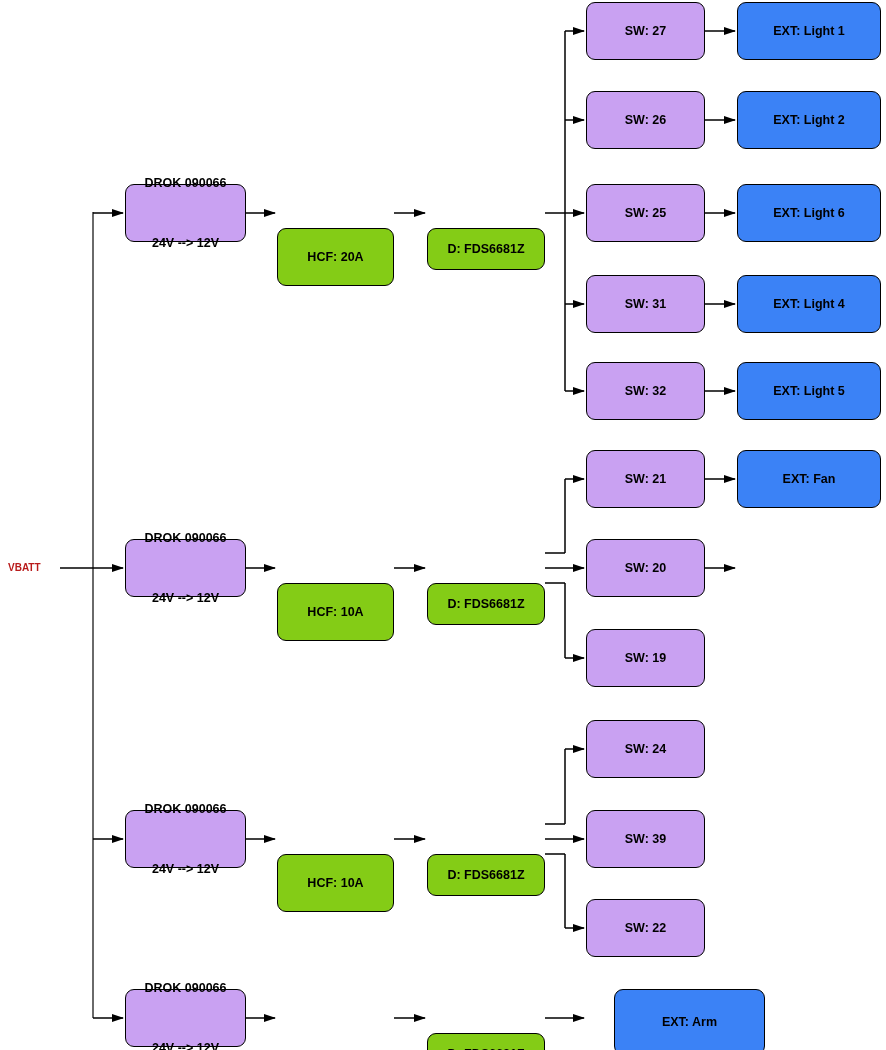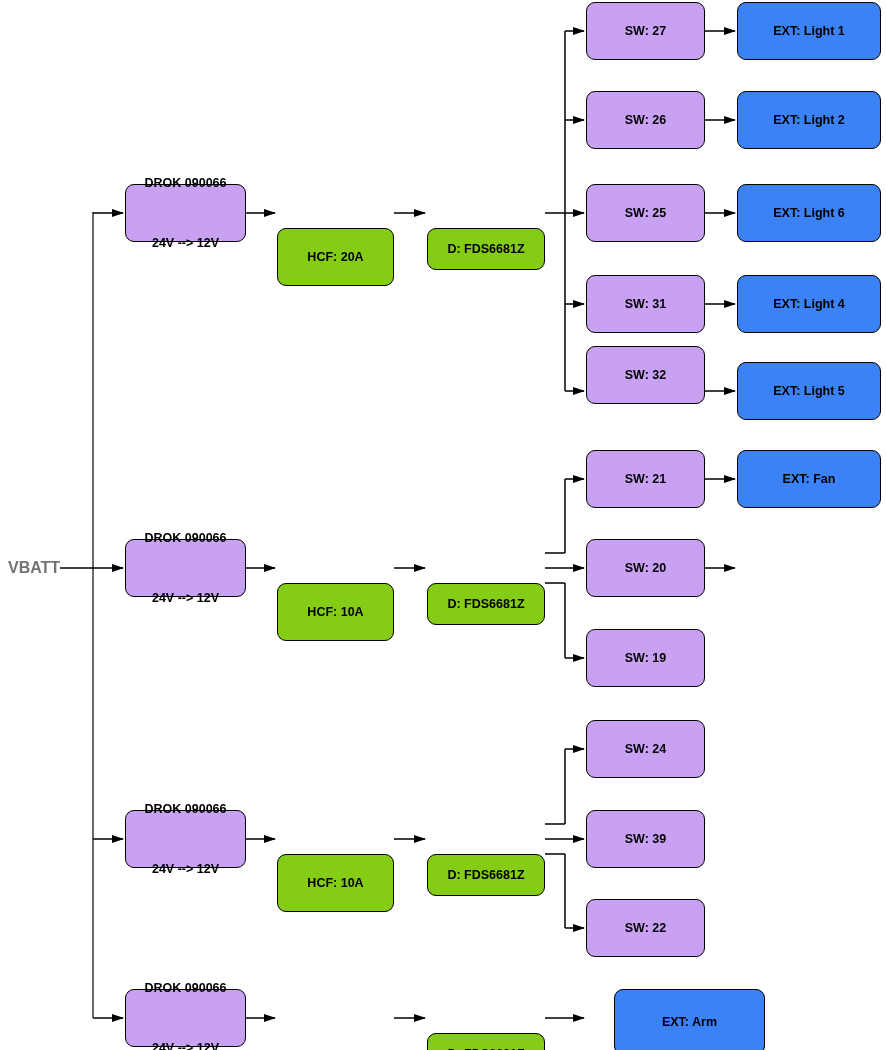--- a/index.html
+++ b/index.html
@@ -33,21 +33,21 @@
   .conv   { left: 125px; width: 121px; height: 58px; gap: 42px; }
   .fuse   { left: 277px; width: 117px; height: 58px; }
   .drv    { left: 427px; width: 118px; height: 42px; }
   .sw     { left: 586px; width: 119px; height: 58px; }
   .ext    { left: 737px; width: 144px; height: 58px; }
   .ext-arm{ left: 614px; width: 151px; height: 66px; }
   .src-label {
     position: absolute;
     left: 8px; top: 556px;
     height: 24px; line-height: 24px;
-    font-weight: bold; font-size: 16px; color: #737373;
+    font-weight: bold; font-size: 10px; color: #b91c1c;
   }
 </style>
 </head>
 <body>
 
 <div class="canvas">
 
   <svg class="wires" width="886" height="1050" viewBox="0 0 886 1050">
     <defs>
       <marker id="arrow" markerUnits="userSpaceOnUse" markerWidth="12" markerHeight="9" refX="11" refY="4" orient="auto">
@@ -116,21 +116,21 @@
     <span>DROK 090066</span>
     <span>24V --&gt; 12V</span>
   </div>
   <div class="node orange fuse" style="top:184px">HCF: 20A</div>
   <div class="node orange drv" style="top:184px">D: FDS6681Z</div>
 
   <div class="node purple sw" style="top:2px">SW: 27</div>
   <div class="node purple sw" style="top:91px">SW: 26</div>
   <div class="node purple sw" style="top:184px">SW: 25</div>
   <div class="node purple sw" style="top:275px">SW: 31</div>
-  <div class="node purple sw" style="top:346px">SW: 32</div>
+  <div class="node purple sw" style="top:362px">SW: 32</div>
 
   <div class="node green ext" style="top:2px">EXT: Light 1</div>
   <div class="node green ext" style="top:91px">EXT: Light 2</div>
   <div class="node green ext" style="top:184px">EXT: Light 6</div>
   <div class="node green ext" style="top:275px">EXT: Light 4</div>
   <div class="node green ext" style="top:362px">EXT: Light 5</div>
 
   <div class="node purple conv" style="top:539px">
     <span>DROK 090066</span>
     <span>24V --&gt; 12V</span>

